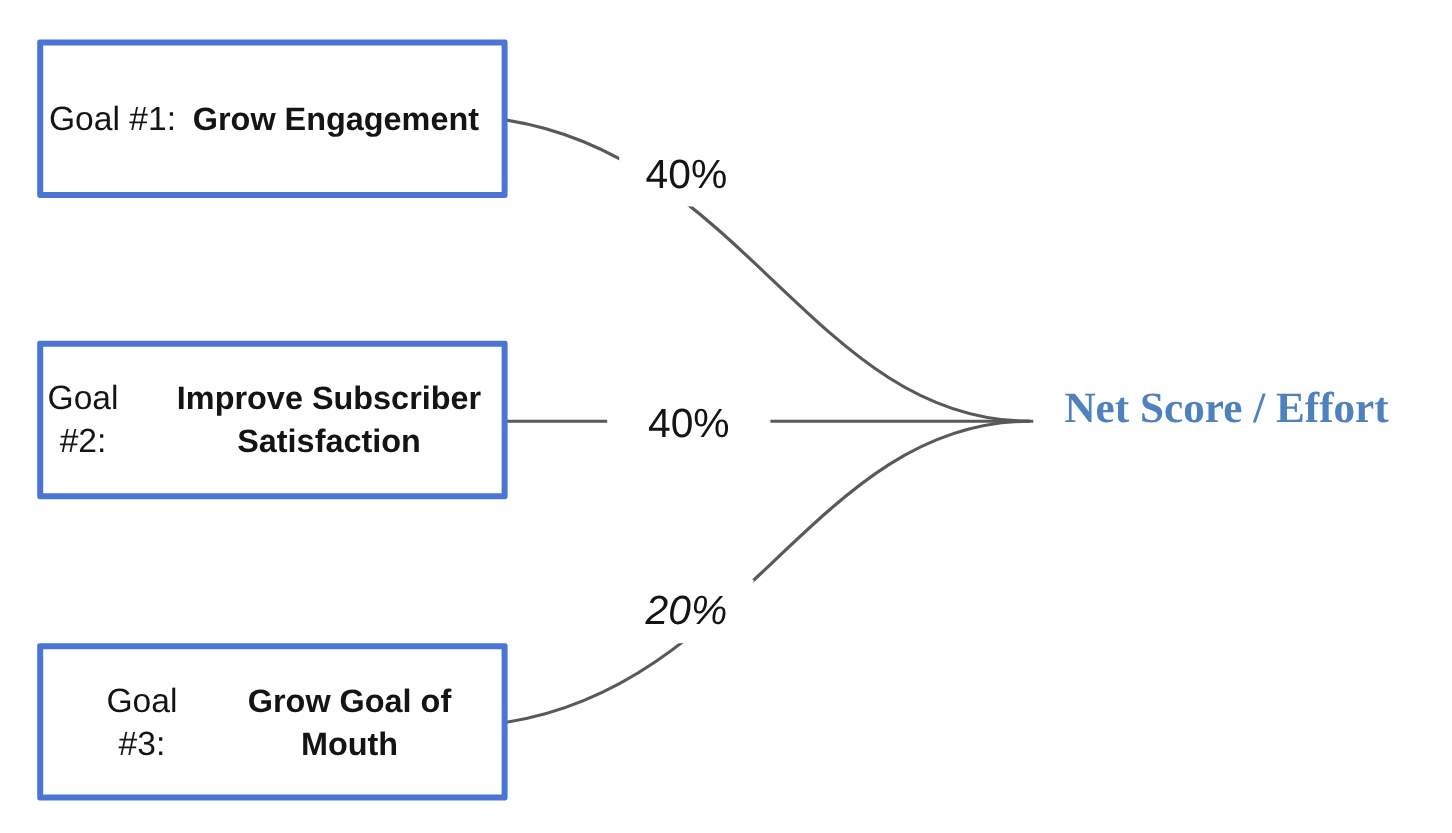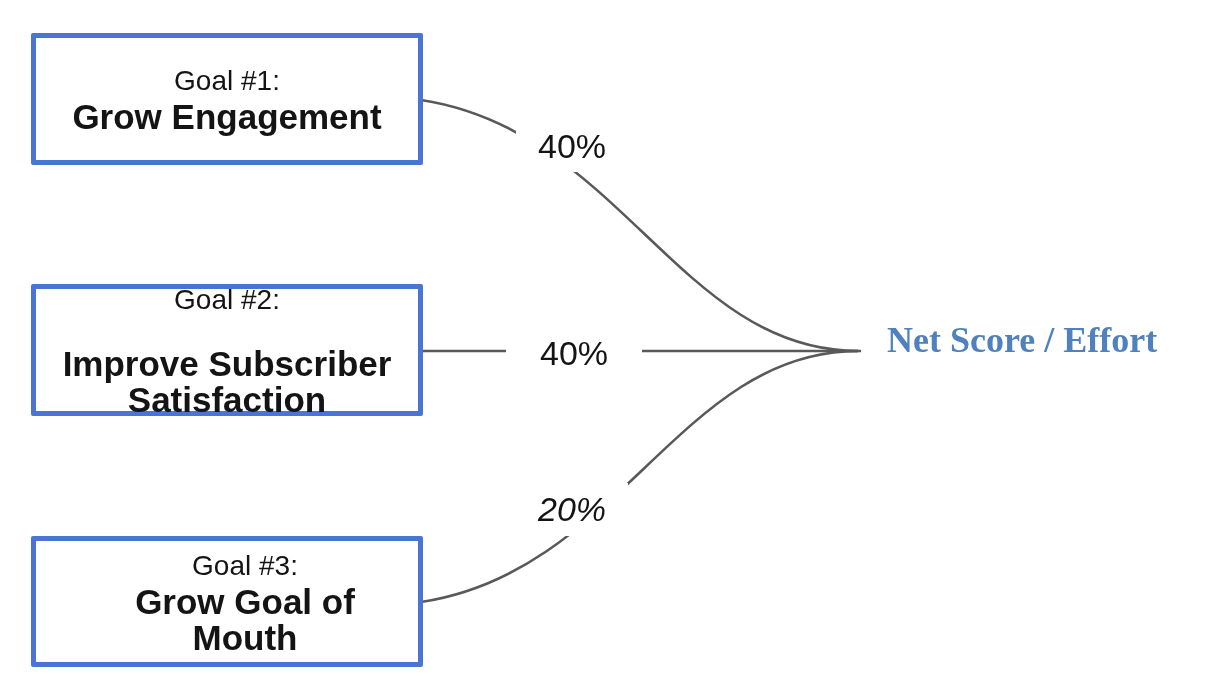--- a/index.html
+++ b/index.html
@@ -29,36 +29,36 @@
   }
   .goal-box {
     position: absolute;
     left: 31px;
     width: 392px;
     box-sizing: border-box;
     border: 5px solid var(--box-border, #4A75D4);
     border-radius: 2px;
     background: #ffffff;
     display: flex;
-    flex-direction: column;
+    flex-direction: row;
     align-items: center;
     justify-content: center;
     text-align: center;
     color: var(--label-text, #141414);
     line-height: 36px;
   }
   #goal1 { top: 33px;  height: 132px; }
   #goal2 { top: 284px; height: 132px; gap: 28px; }
   #goal3 { top: 536px; height: 131px; padding-left: 36px; }
   .goal-title {
     font-size: 28px;
     font-weight: 400;
   }
   .goal-name {
-    font-size: 35px;
+    font-size: 27px;
     font-weight: 700;
     padding: 0 14px;
   }
   .weight {
     position: absolute;
     background: #ffffff;
     color: var(--label-text, #141414);
     font-size: 34px;
     font-weight: 400;
     display: flex;

